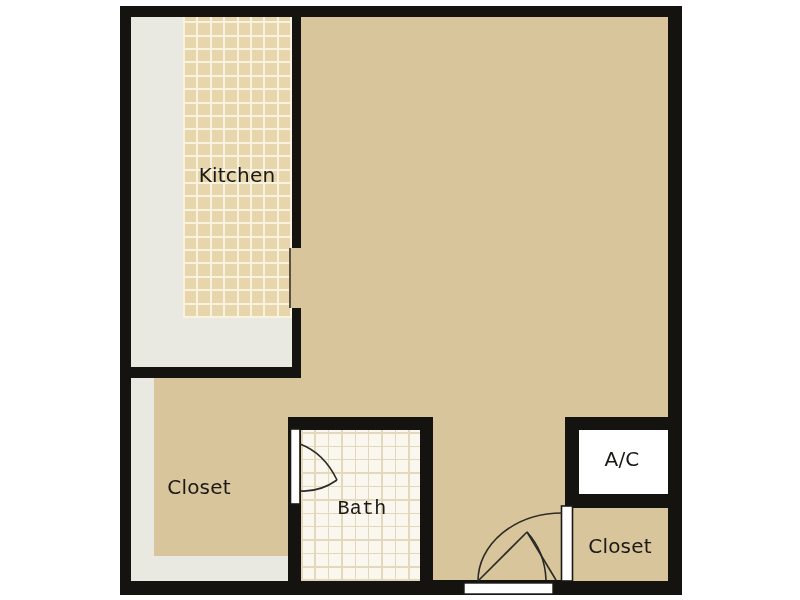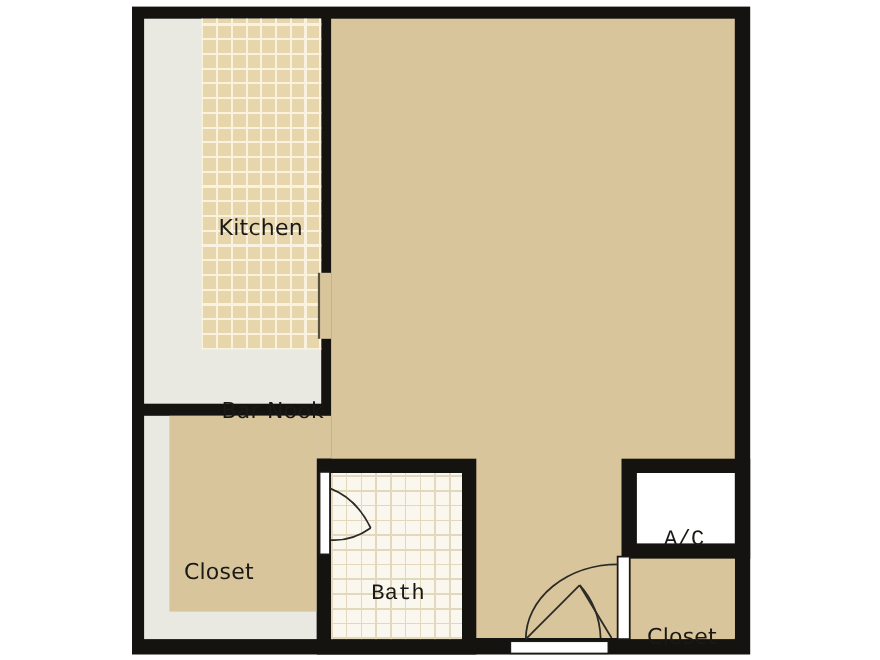--- a/index.html
+++ b/index.html
@@ -54,27 +54,26 @@
   .overlay{left:0;top:0;width:800px;height:600px;pointer-events:none;}
 
   
   .room-label{
     position:absolute;
     transform:translate(-50%,-50%);
     color:#1b1916;
     font-size:20px;
     letter-spacing:0.2px;
     white-space:nowrap;
-    margin-top:32px;
   }
   .lbl-kitchen{left:237px;top:175px;}
   .lbl-bar-nook{left:248px;top:341px;}
   .lbl-closet-left{left:199px;top:487px;}
   .lbl-bath{left:362px;top:508px;font-family:Liberation Mono, monospace;}
-  .lbl-ac{left:622px;top:459px;font-family:Liberation Mono, monospace;}
+  .lbl-ac{left:622px;top:459px;}
   .lbl-closet-right{left:620px;top:546px;}
 </style>
 </head>
 <body>
 
 <div class="stage">
 
   <div class="abs plan-base"></div>
 
   <div class="abs kitchen-gray"></div>
@@ -106,18 +105,17 @@
 
     <rect x="561.5" y="506" width="11" height="75" fill="#ffffff" stroke="#1b1916" stroke-width="1.6"></rect>
 
     <path d="M478 581 A84 68 0 0 1 562 513" fill="none" stroke="#2b2a26" stroke-width="1.6"></path>
     <path d="M478 581 L527 532" fill="none" stroke="#2b2a26" stroke-width="1.6"></path>
     <path d="M527 532 L556 580" fill="none" stroke="#2b2a26" stroke-width="1.6"></path>
     <path d="M527 532 Q545 552 546 580" fill="none" stroke="#2b2a26" stroke-width="1.6"></path>
   </svg>
 
   <span class="room-label lbl-kitchen">Kitchen</span>
-  <span class="room-label lbl-bar-nook">Bar Nook</span>
   <span class="room-label lbl-closet-left">Closet</span>
   <span class="room-label lbl-bath">Bath</span>
   <span class="room-label lbl-ac">A/C</span>
   <span class="room-label lbl-closet-right">Closet</span>
 </div>
 
 </body></html>

